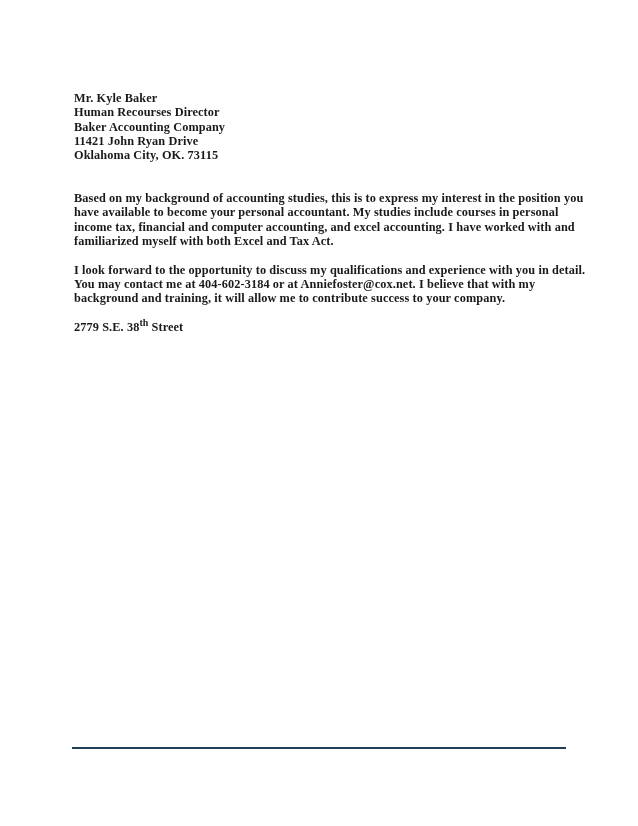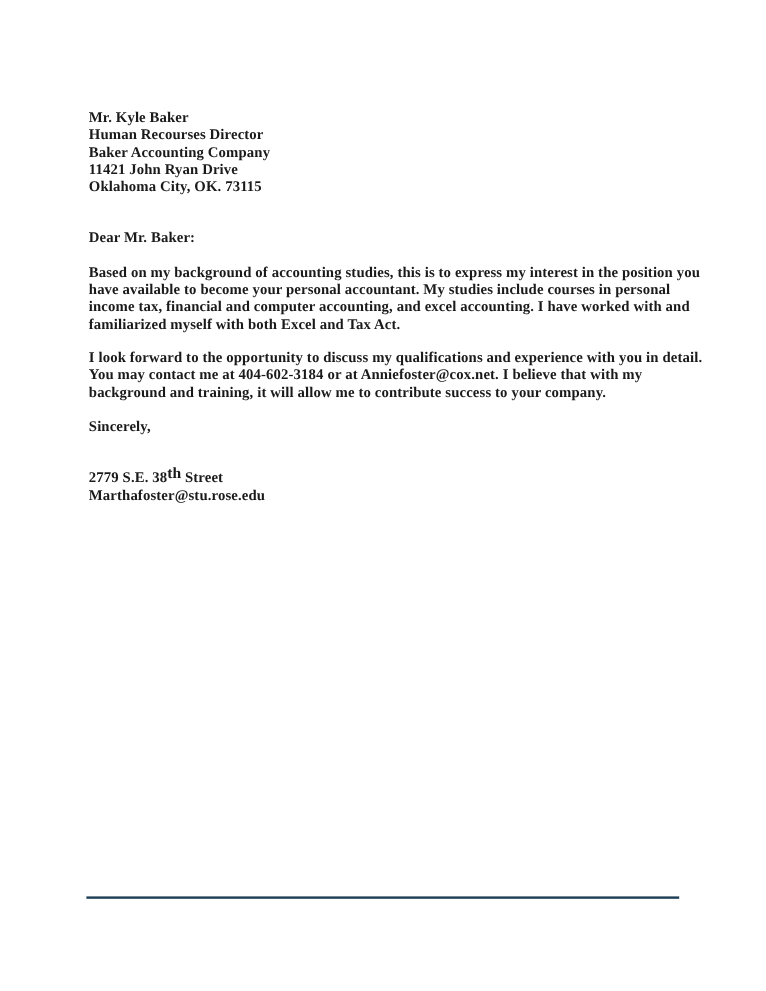--- a/index.html
+++ b/index.html
@@ -26,21 +26,21 @@
     letter-spacing: 0.1px;
   }
   .block {
     white-space: pre-line; 
     margin: 0;
   }
   .gap-1 { margin-bottom: 14.3px; }  
   .gap-2 { margin-bottom: 28.6px; }  
   .sig-line { white-space: pre; }
   .ordinal {
-    font-size: 13px;
+    font-size: 10px;
     position: relative;
     top: -4.5px;
     letter-spacing: 0;
   }
   .footer-rule {
     position: absolute;
     left: 72px;
     top: 747px;
     width: 494px;
     height: 2px;
@@ -53,36 +53,33 @@
 <div class="page">
 
   <div class="letter" style="color: rgb(26, 26, 26);">
 
     <div class="block gap-2">Mr. Kyle Baker
 Human Recourses Director
 Baker Accounting Company
 11421 John Ryan Drive
 Oklahoma City, OK. 73115</div>
 
-    <div class="block gap-1">Dear Mr. Baker:</div>
 
     <div class="block gap-1">Based on my background of accounting studies, this is to express my interest in the position you
 have available to become your personal accountant. My studies include courses in personal
 income tax, financial and computer accounting, and excel accounting. I have worked with and
 familiarized myself with both Excel and Tax Act.</div>
 
 
     <div class="block gap-1">I look forward to the opportunity to discuss my qualifications and experience with you in detail.
 You may contact me at 404-602-3184 or at Anniefoster@cox.net. I believe that with my
 background and training, it will allow me to contribute success to your company.</div>
 
-    <div class="block gap-2">Sincerely,</div>
 
     <div>
       <div class="sig-line"><span>2779 S.E. 38</span><span class="ordinal">th</span><span> Street</span></div>
-      <div class="sig-line">Marthafoster@stu.rose.edu</div>
     </div>
 
   </div>
 
   <div class="footer-rule" style="background: rgb(29, 62, 84);"></div>
 
 </div>
 
 </body></html>

